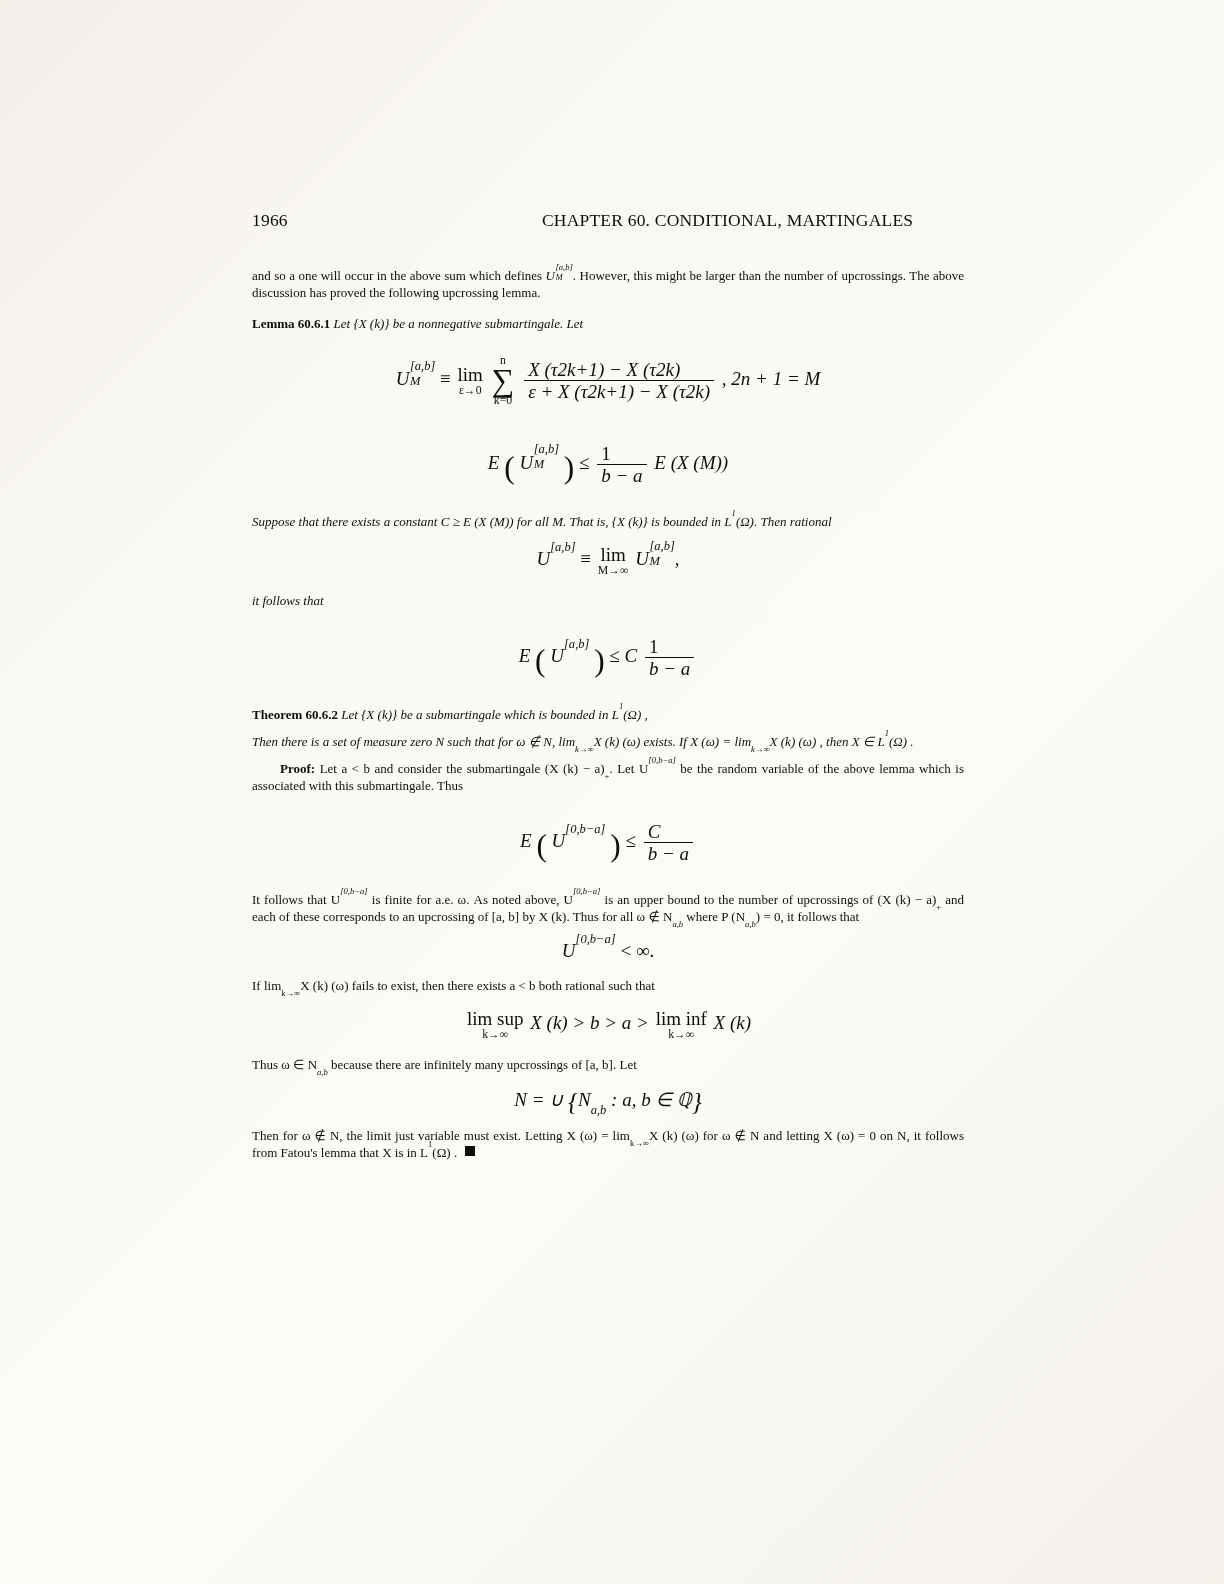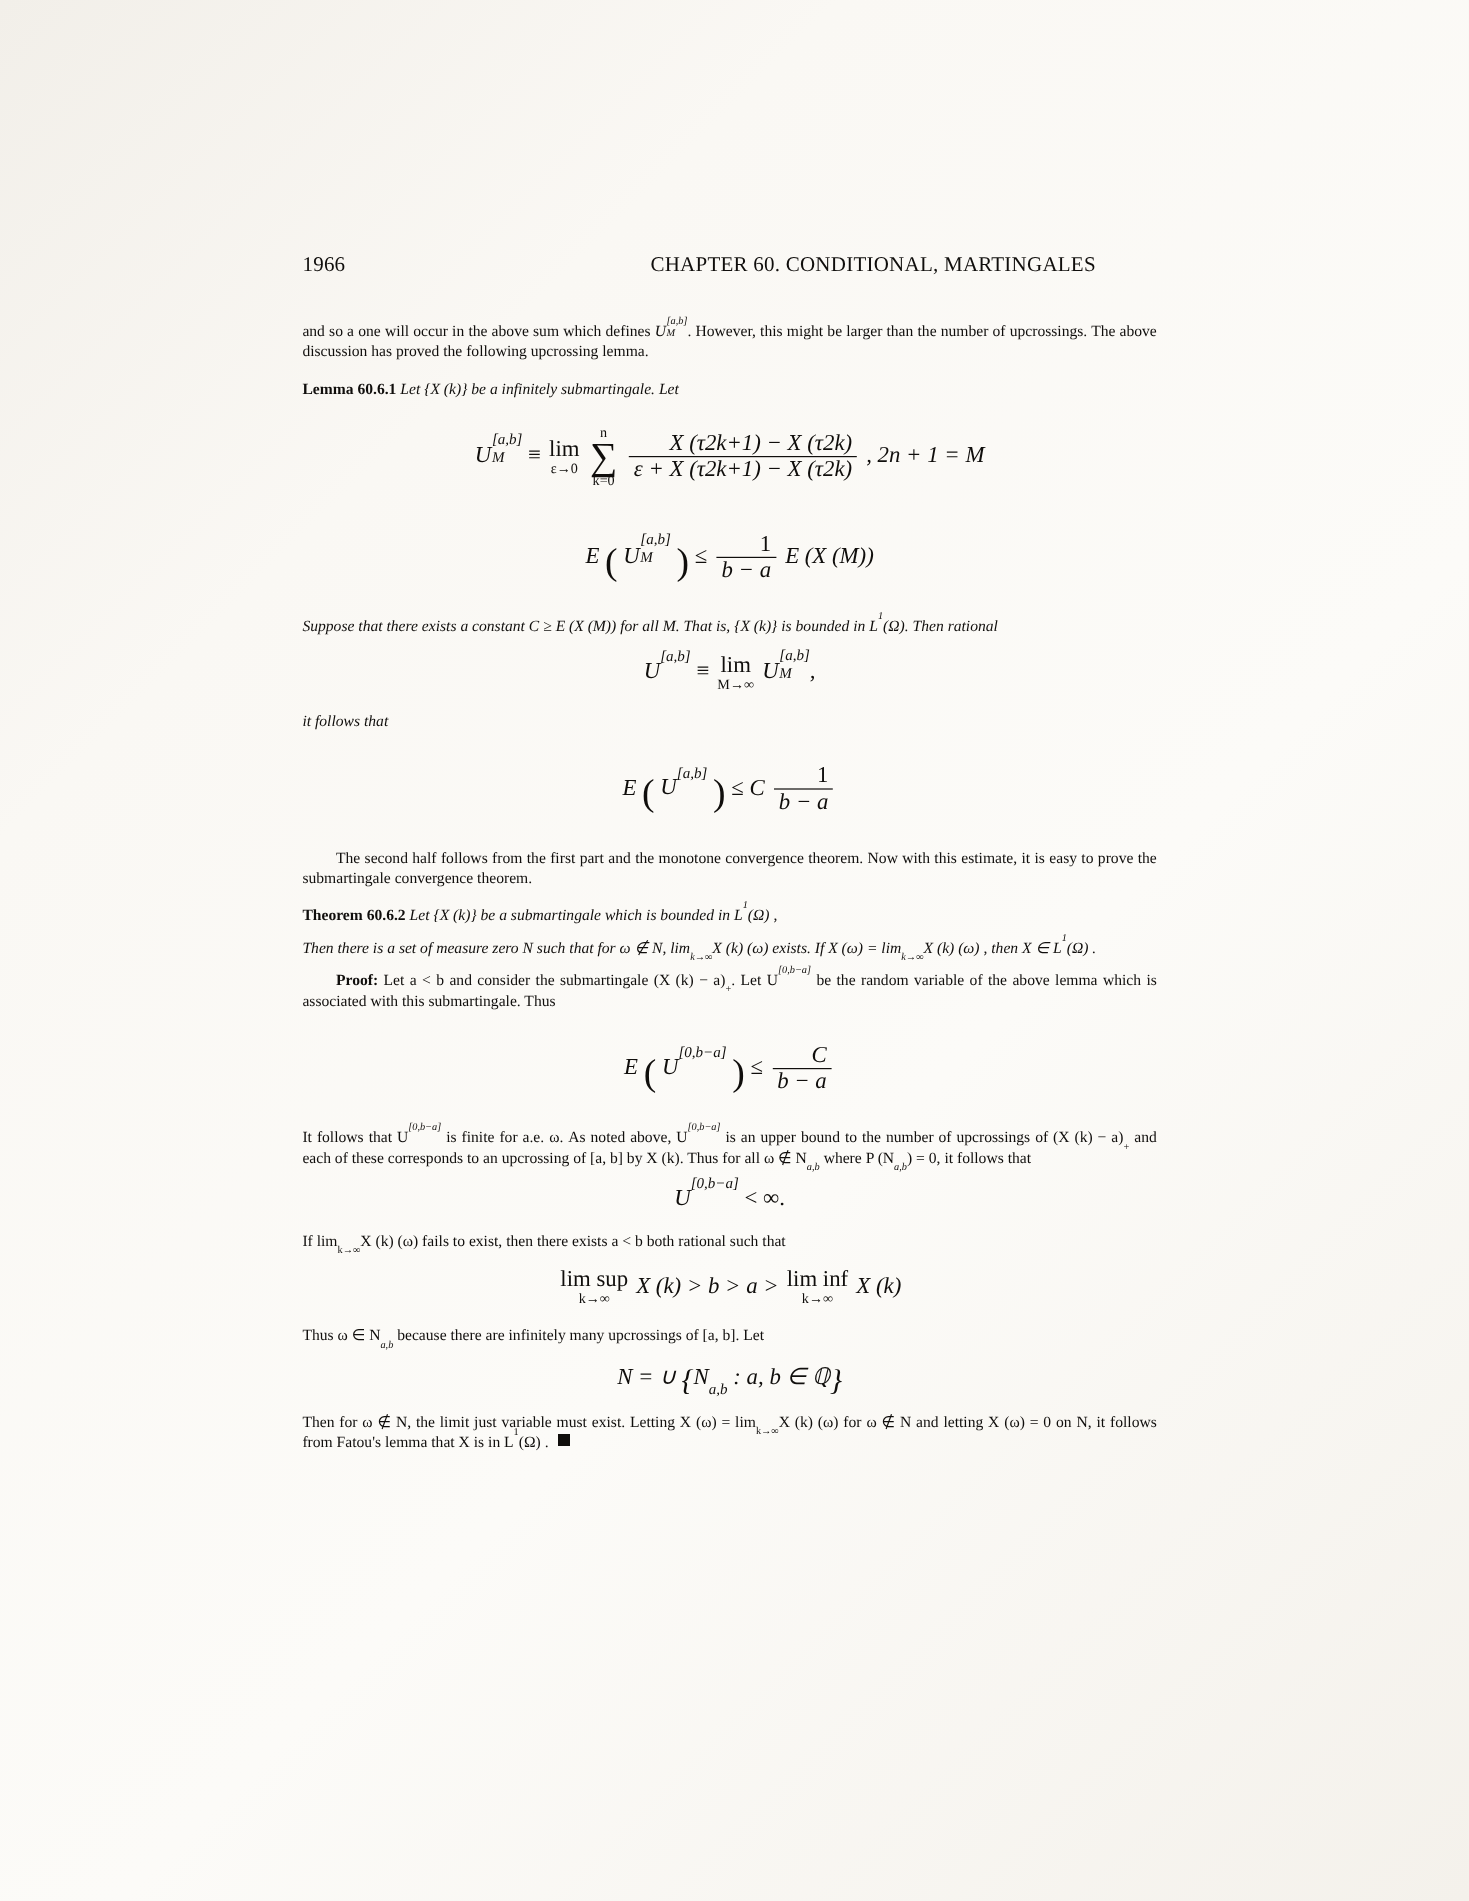--- a/index.html
+++ b/index.html
@@ -59,21 +59,21 @@
     text-align: center;
     margin: 14px 0 16px 0;
     font-size: 19px;
   }
   .mathit { font-style: italic; }
   .mathrm { font-style: normal; }
   
   .frac {
     display: inline-block;
     vertical-align: middle;
-    text-align: right;
+    text-align: left;
     margin: 12px 3px;
     line-height: 1.12;
   }
   .frac > .num { display: block; padding: 0 4px; }
   .frac > .den { display: block; padding: 0 4px; border-top: 1.1px solid #100e0c; }
   
   sub, sup { font-size: 66%; line-height: 0; position: relative; }
   sub { bottom: -.28em; }
   sup { top: -.55em; }
   .subsup {
@@ -128,21 +128,21 @@
 <div class="page">
   <div class="content">
 
     <div class="header">
       <span class="folio">1966</span>
       <span class="running">CHAPTER 60.  CONDITIONAL, MARTINGALES</span>
     </div>
 
     <p class="para"><span>and so a one will occur in the above sum which defines </span><span class="mathit nowrap">U<span class="subsup"><span class="sup-line">[a,b]</span><span class="sub-line">M</span></span></span><span>. However, this might be larger than the number of upcrossings. The above discussion has proved the following upcrossing lemma.</span></p>
 
-    <p class="para tight"><span class="bf">Lemma 60.6.1</span> <span class="it">Let {X (k)} be a infinitely submartingale. Let</span></p>
+    <p class="para tight"><span class="bf">Lemma 60.6.1</span> <span class="it">Let {X (k)} be a nonnegative submartingale. Let</span></p>
 
     <div class="display">
       <span class="mathit">U<span class="subsup"><span class="sup-line">[a,b]</span><span class="sub-line">M</span></span></span>
       <span>≡</span>
       <span class="oplim">
         <span class="op mathrm">lim</span>
         <span class="lim-under">ε→0</span>
       </span>
       <span class="oplim">
         <span class="lim-over">n</span>
@@ -190,21 +190,20 @@
       <span class="mathit">U<sup>[a,b]</sup></span>
       <span class="paren-big">)</span>
       <span>≤</span>
       <span class="mathit">C</span>
       <span class="frac">
         <span class="num">1</span>
         <span class="den mathit">b − a</span>
       </span>
     </div>
 
-    <p class="para indent">The second half follows from the first part and the monotone convergence theorem. Now with this estimate, it is easy to prove the submartingale convergence theorem.</p>
 
     <p class="para tight"><span class="bf">Theorem 60.6.2</span> <span class="it">Let {X (k)} be a submartingale which is bounded in L</span><sup class="it">1</sup><span class="it">(Ω) ,</span></p>
 
 
     <p class="para tight it"><span>Then there is a set of measure zero N such that for ω ∉ N, lim</span><sub>k→∞</sub><span>X (k) (ω) exists.  If X (ω) = lim</span><sub>k→∞</sub><span>X (k) (ω) , then X ∈ L</span><sup>1</sup><span>(Ω) .</span></p>
 
     <p class="para indent"><span class="bf">Proof:</span> <span>Let a &lt; b and consider the submartingale (X (k) − a)</span><sub>+</sub><span>. Let U</span><sup class="mathit">[0,b−a]</sup><span> be the random variable of the above lemma which is associated with this submartingale. Thus</span></p>
 
     <div class="display">
       <span class="mathit">E</span>

